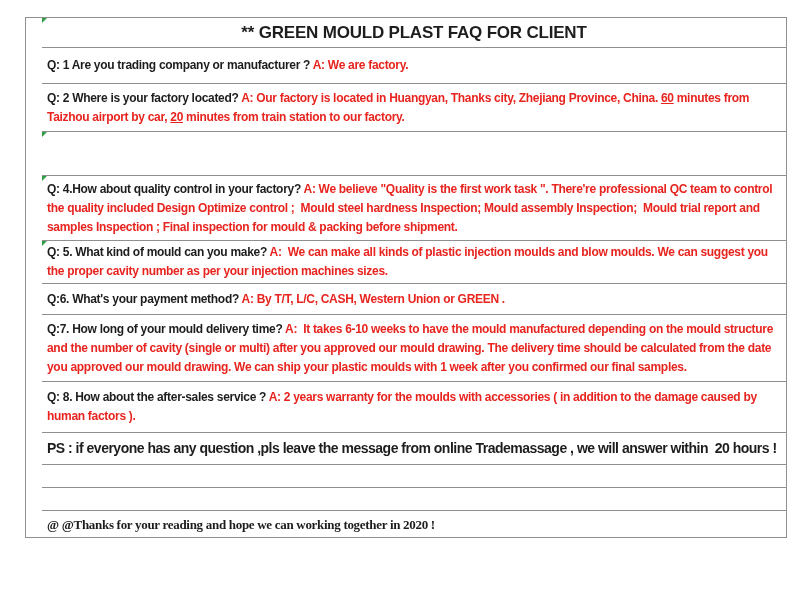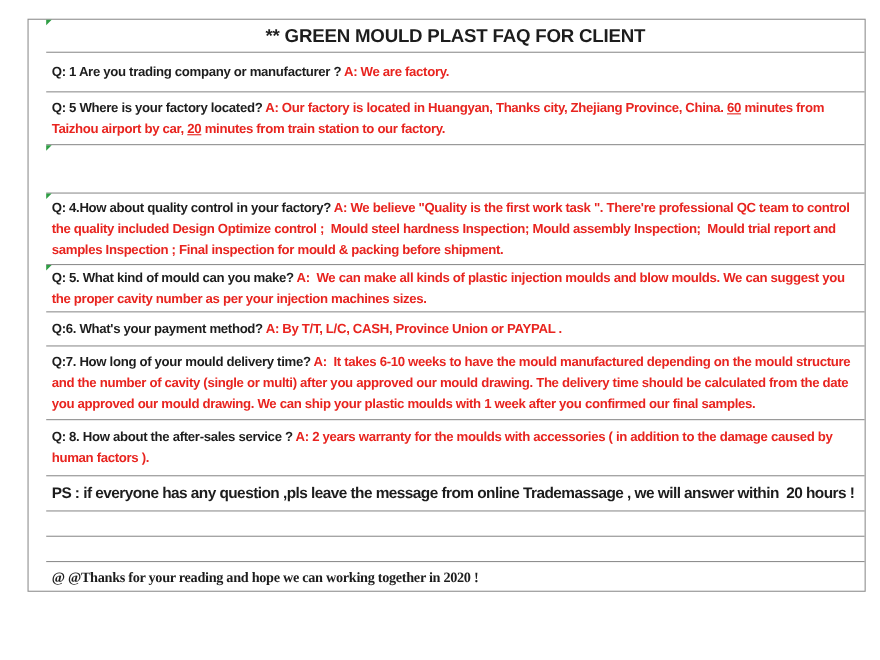--- a/index.html
+++ b/index.html
@@ -53,39 +53,39 @@
     <div class="row title-row rh30">
       <span class="marker"></span>
       <div class="cell-text">** GREEN MOULD PLAST FAQ FOR CLIENT</div>
     </div>
 
     <div class="row rh36">
       <div class="cell-text"><span class="q">Q: 1 Are you trading company or manufacturer ? </span><span class="a"><span>A: We are factory.</span></span></div>
     </div>
 
     <div class="row rh48">
-      <div class="cell-text"><span class="q">Q: 5 Where is your factory located? </span><span class="a"><span>A: Our factory is located in Huangyan, Thanks city, Zhejiang Province, China. </span><span class="u">60</span><span> minutes from Taizhou airport by car, </span><span class="u">20</span><span> minutes from train station to our factory.</span></span></div>
+      <div class="cell-text"><span class="q">Q: 2 Where is your factory located? </span><span class="a"><span>A: Our factory is located in Huangyan, Thanks city, Zhejiang Province, China. </span><span class="u">60</span><span> minutes from Taizhou airport by car, </span><span class="u">20</span><span> minutes from train station to our factory.</span></span></div>
     </div>
 
     <div class="row rh44">
       <span class="marker"></span>
     </div>
 
     <div class="row rh65">
       <span class="marker"></span>
       <div class="cell-text"><span class="q">Q: 4.How about quality control in your factory? </span><span class="a"><span>A: We believe "Quality is the first work task ". There're professional QC team to control the quality included Design Optimize control ;  Mould steel hardness Inspection; Mould assembly Inspection;  Mould trial report and samples Inspection ; Final inspection for mould &amp; packing before shipment.</span></span></div>
     </div>
 
     <div class="row rh42">
       <span class="marker"></span>
       <div class="cell-text"><span class="q">Q: 5. What kind of mould can you make? </span><span class="a"><span>A:  We can make all kinds of plastic injection moulds and blow moulds. We can suggest you the proper cavity number as per your injection machines sizes.</span></span></div>
     </div>
 
     <div class="row rh31">
-      <div class="cell-text"><span class="q">Q:6. What's your payment method? </span><span class="a"><span>A: By T/T, L/C, CASH, Province Union or PAYPAL .</span></span></div>
+      <div class="cell-text"><span class="q">Q:6. What's your payment method? </span><span class="a"><span>A: By T/T, L/C, CASH, Western Union or GREEN .</span></span></div>
     </div>
 
     <div class="row rh67">
       <div class="cell-text"><span class="q">Q:7. How long of your mould delivery time? </span><span class="a"><span>A:  It takes 6-10 weeks to have the mould manufactured depending on the mould structure and the number of cavity (single or multi) after you approved our mould drawing. The delivery time should be calculated from the date you approved our mould drawing. We can ship your plastic moulds with 1 week after you confirmed our final samples.</span></span></div>
     </div>
 
     <div class="row rh51">
       <div class="cell-text"><span class="q">Q: 8. How about the after-sales service ? </span><span class="a"><span>A: 2 years warranty for the moulds with accessories ( in addition to the damage caused by human factors ).</span></span></div>
     </div>
 

